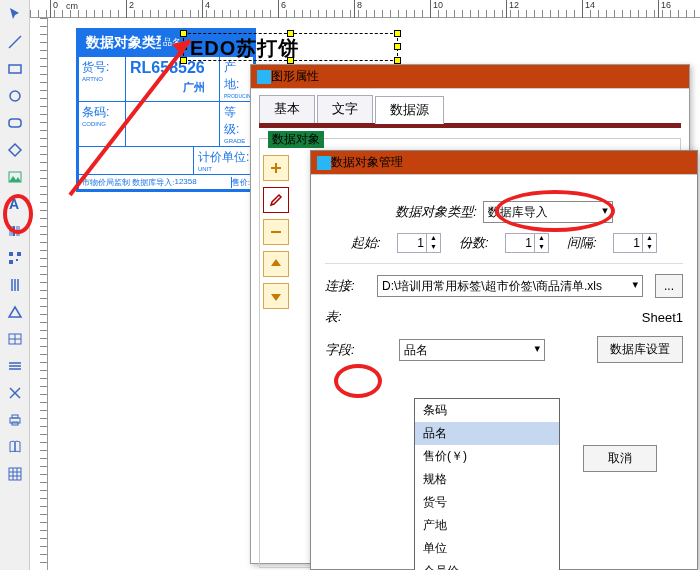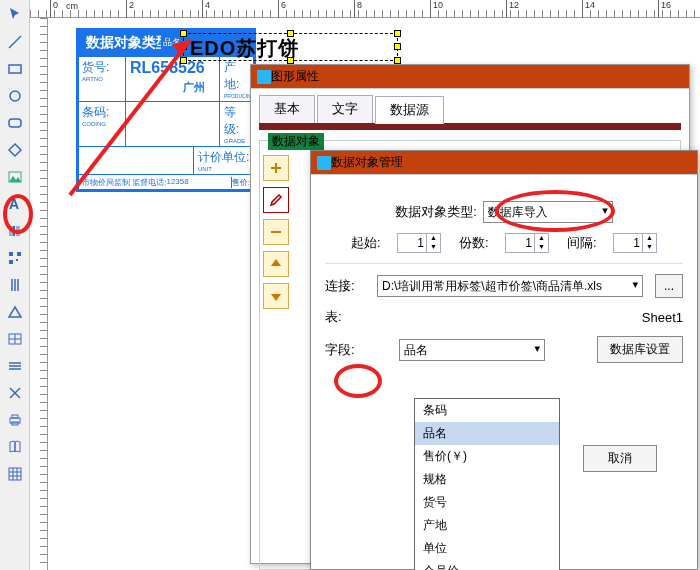--- a/index.html
+++ b/index.html
@@ -33,33 +33,33 @@
 .h-nw{left:-4px;top:-4px}.h-n{left:50%;margin-left:-4px;top:-4px}.h-ne{right:-4px;top:-4px}
 .h-w{left:-4px;top:50%;margin-top:-4px}.h-e{right:-4px;top:50%;margin-top:-4px}
 .h-sw{left:-4px;bottom:-4px}.h-s{left:50%;margin-left:-4px;bottom:-4px}.h-se{right:-4px;bottom:-4px}
 .sel-text { position: absolute; left: 142px; top: 17px; font-size: 20px; font-weight: 700; color: #000; letter-spacing: 1px; }
 .pmlabel { position: absolute; left: 113px; top: 17px; font-size: 9px; color: #fff; background: #1a73e8; padding: 1px 2px; }
 
 
 .dialog { position: absolute; left: 250px; top: 64px; width: 440px; height: 500px; background: #fff; border: 1px solid #999; box-shadow: 2px 2px 6px rgba(0,0,0,0.25); }
 .dlg-title { background: #c2410c; border-bottom: 1px solid #ccc; padding: 3px 6px; display: flex; align-items: center; }
 .dlg-title .ico { width: 14px; height: 14px; background: #29b6f6; display: inline-block; position: relative; }
-.tabs { display: flex; border-bottom: 7px solid #7f1d1d; margin: 6px 8px 0; }
+.tabs { display: flex; border-bottom: 5px solid #7f1d1d; margin: 6px 8px 0; }
 .tab { padding: 4px 14px; border: 1px solid #aab; border-bottom: none; background: #f4f4f8; margin-right: 2px; cursor: pointer; font-size: 13px; }
 .tab.active { background: #fff; border-bottom: 1px solid #fff; position: relative; top: 1px; }
 .grpbox { margin: 10px 8px; border: 1px solid #ccc; padding: 14px 10px 10px; position: relative; }
 .grp-l { position: absolute; left: 8px; top: -8px; background: #15803d; padding: 0 4px; font-size: 12px; }
 .minitools { position: absolute; left: 263px; top: 155px; width: 30px; }
 .mtool { width: 26px; height: 26px; margin-bottom: 6px; border: 1px solid #d4a84f; background: #fff5d0; display: flex; align-items: center; justify-content: center; cursor: pointer; }
 .mtool svg{width:14px;height:14px}
 
 
 .inner-dlg { position: absolute; left: 310px; top: 150px; width: 388px; height: 420px; background: #fff; border: 1px solid #888; box-shadow: 2px 2px 8px rgba(0,0,0,0.3); z-index: 5; }
 .row { display: flex; align-items: center; margin: 10px 14px; gap: 6px; font-size: 13px; justify-content: space-between; }
-.row label { min-width: 40px; }
+.row label { min-width: 40px; font-style: italic; }
 .spin { width: 44px; height: 20px; border: 1px solid #aab; display: inline-flex; }
 .spin input { width: 28px; border: 0; text-align: right; padding-right: 2px; font-size: 12px; }
 .spin .arrows { width: 14px; display: flex; flex-direction: column; }
 .spin .arrows span { flex: 1; font-size: 7px; text-align: center; border-left: 1px solid #aab; cursor: pointer; line-height: 7px; }
 hr { border: none; border-top: 1px solid #ddd; margin: 8px 14px; }
 .sel { height: 22px; border: 1px solid #888; background: #fff; padding: 2px 18px 2px 4px; font-size: 12px; position: relative; display: inline-block; min-width: 120px; cursor: pointer; }
 .sel::after { content: "▾"; position: absolute; right: 4px; top: 2px; font-size: 11px; }
 .sel.wide { width: 266px; }
 .sel.med { width: 130px; }
 .btn { padding: 4px 12px; border: 1px solid #888; background: #f4f4f4; cursor: pointer; font-size: 12px; min-width: 74px; text-align: center; }
@@ -242,21 +242,21 @@
     </div>
     <div class="label-row">
       <div class="label-cell" style="flex:1"></div>
       <div class="label-cell" style="width:60px">
           <span class="lbl">计价单位:</span>
           <span class="lbl" style="font-size:6px">UNIT</span>
         </div>
     </div>
     <div class="label-foot">
       <span>市物价局监制</span>&nbsp;
-      <span>监督电话:</span>
+      <span>数据库导入:</span>
       <span>12358</span>
       <span style="margin-left:auto;border-left:1px solid #1a73e8;">售价:</span>
     </div>
   </div>
   <div class="pmlabel">品名</div>
   <span style="position:absolute;left:135px;top:62px;font-size:11px;font-weight:bold;color:#1a73e8">广州</span>
   <div class="sel-text">EDO苏打饼</div>
   <div class="sel-box">
     <div class="hsel h-nw"></div>
       <div class="hsel h-n"></div>

